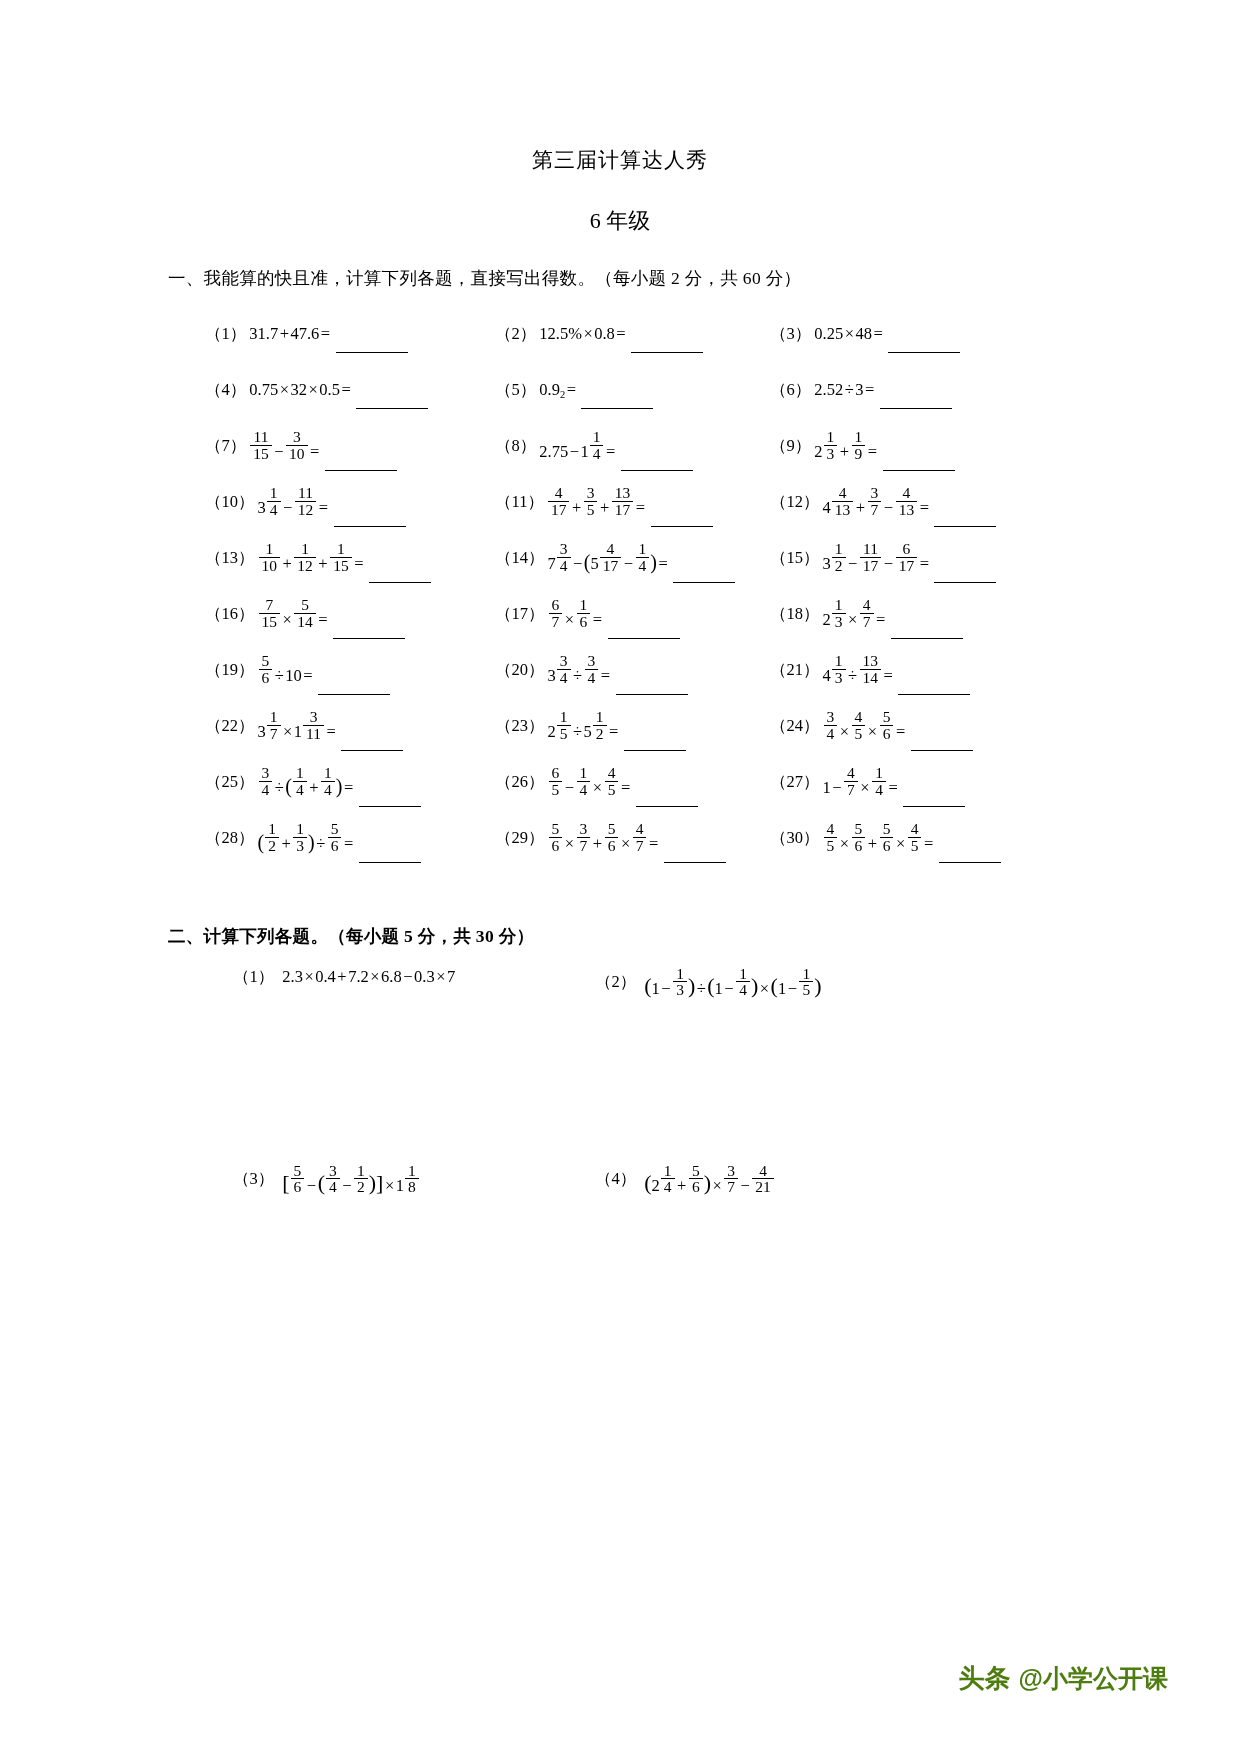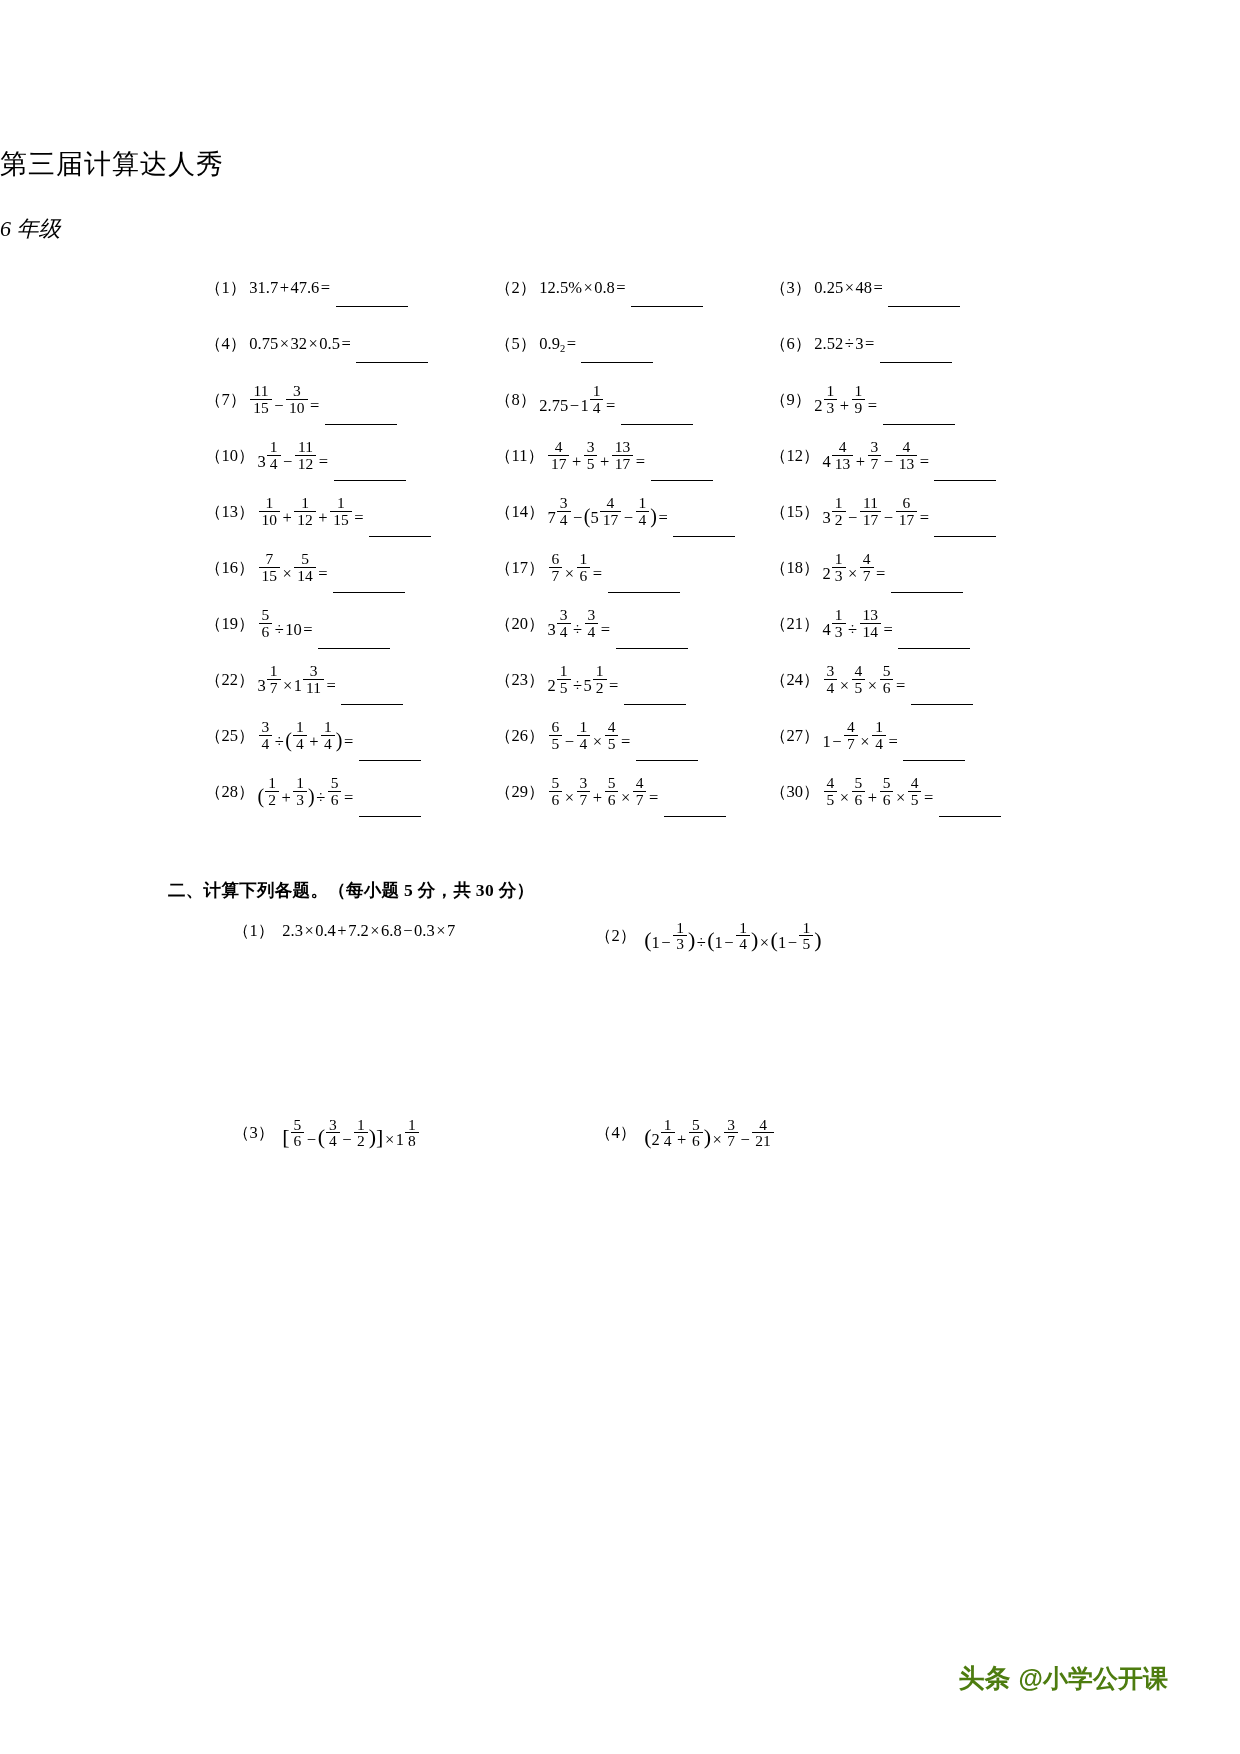--- a/index.html
+++ b/index.html
@@ -11,34 +11,34 @@
     font-family: "Liberation Serif", "DejaVu Serif", serif;
     color: #000000;
     position: relative;
     overflow: hidden;
   }
 
   .page { position: relative; width: 1240px; height: 1754px; padding: 0; }
 
   
   .doc-title {
-    text-align: left;
-    font-size: 27px;
+    text-align: center;
+    font-size: 21px;
     letter-spacing: 1px;
     margin: 0;
     padding-top: 146px;
     font-weight: normal;
     font-family: "Liberation Serif", "DejaVu Serif", serif;
   }
   .doc-subtitle {
+    text-align: center;
     font-size: 22px;
     margin: 0;
     padding-top: 32px;
     font-weight: normal;
-    font-style: italic;
   }
 
   
   .section-header {
     font-size: 17.5px;
     padding-left: 168px;
     padding-top: 30px;
     letter-spacing: 0.3px;
     white-space: nowrap;
   }
@@ -120,20 +120,21 @@
   .watermark .wm-at { font-size: 25px; }
 </style>
 </head>
 <body>
 
 <div class="page">
 
   <div class="doc-title">第三届计算达人秀</div>
   <div class="doc-subtitle">6 年级</div>
 
+  <div class="section-header">一、我能算的快且准，计算下列各题，直接写出得数。（每小题 2 分，共 60 分）</div>
 
   <div class="grid">
 
     <div class="cell">
       <span class="num">（1）</span>
       <span class="expr">
         <span>31.7</span>
           <span class="op">+</span>
           <span>47.6</span>
           <span class="op">=</span>

